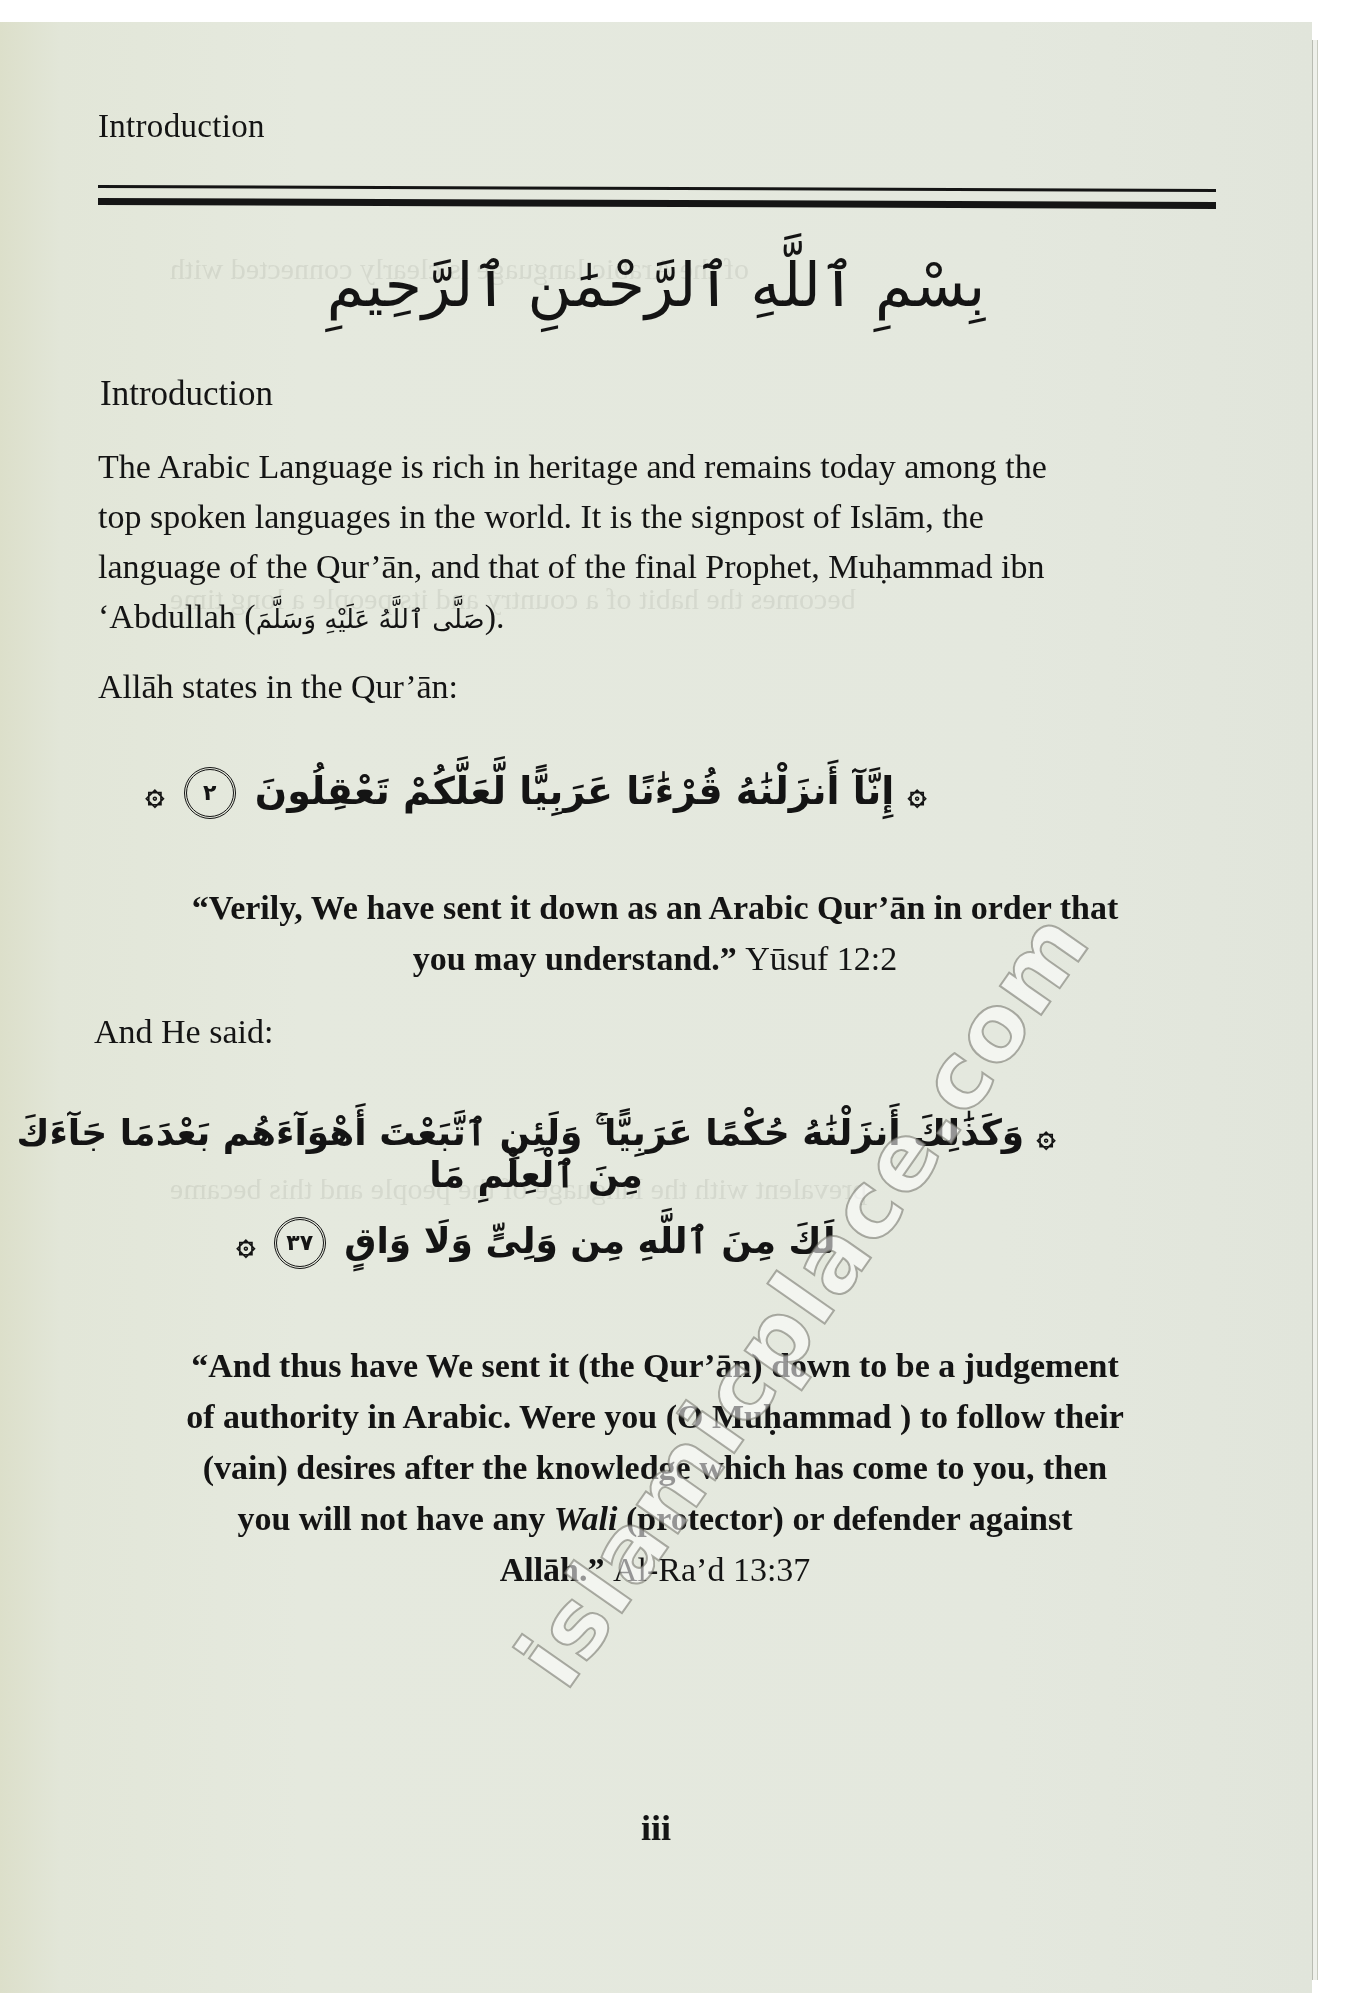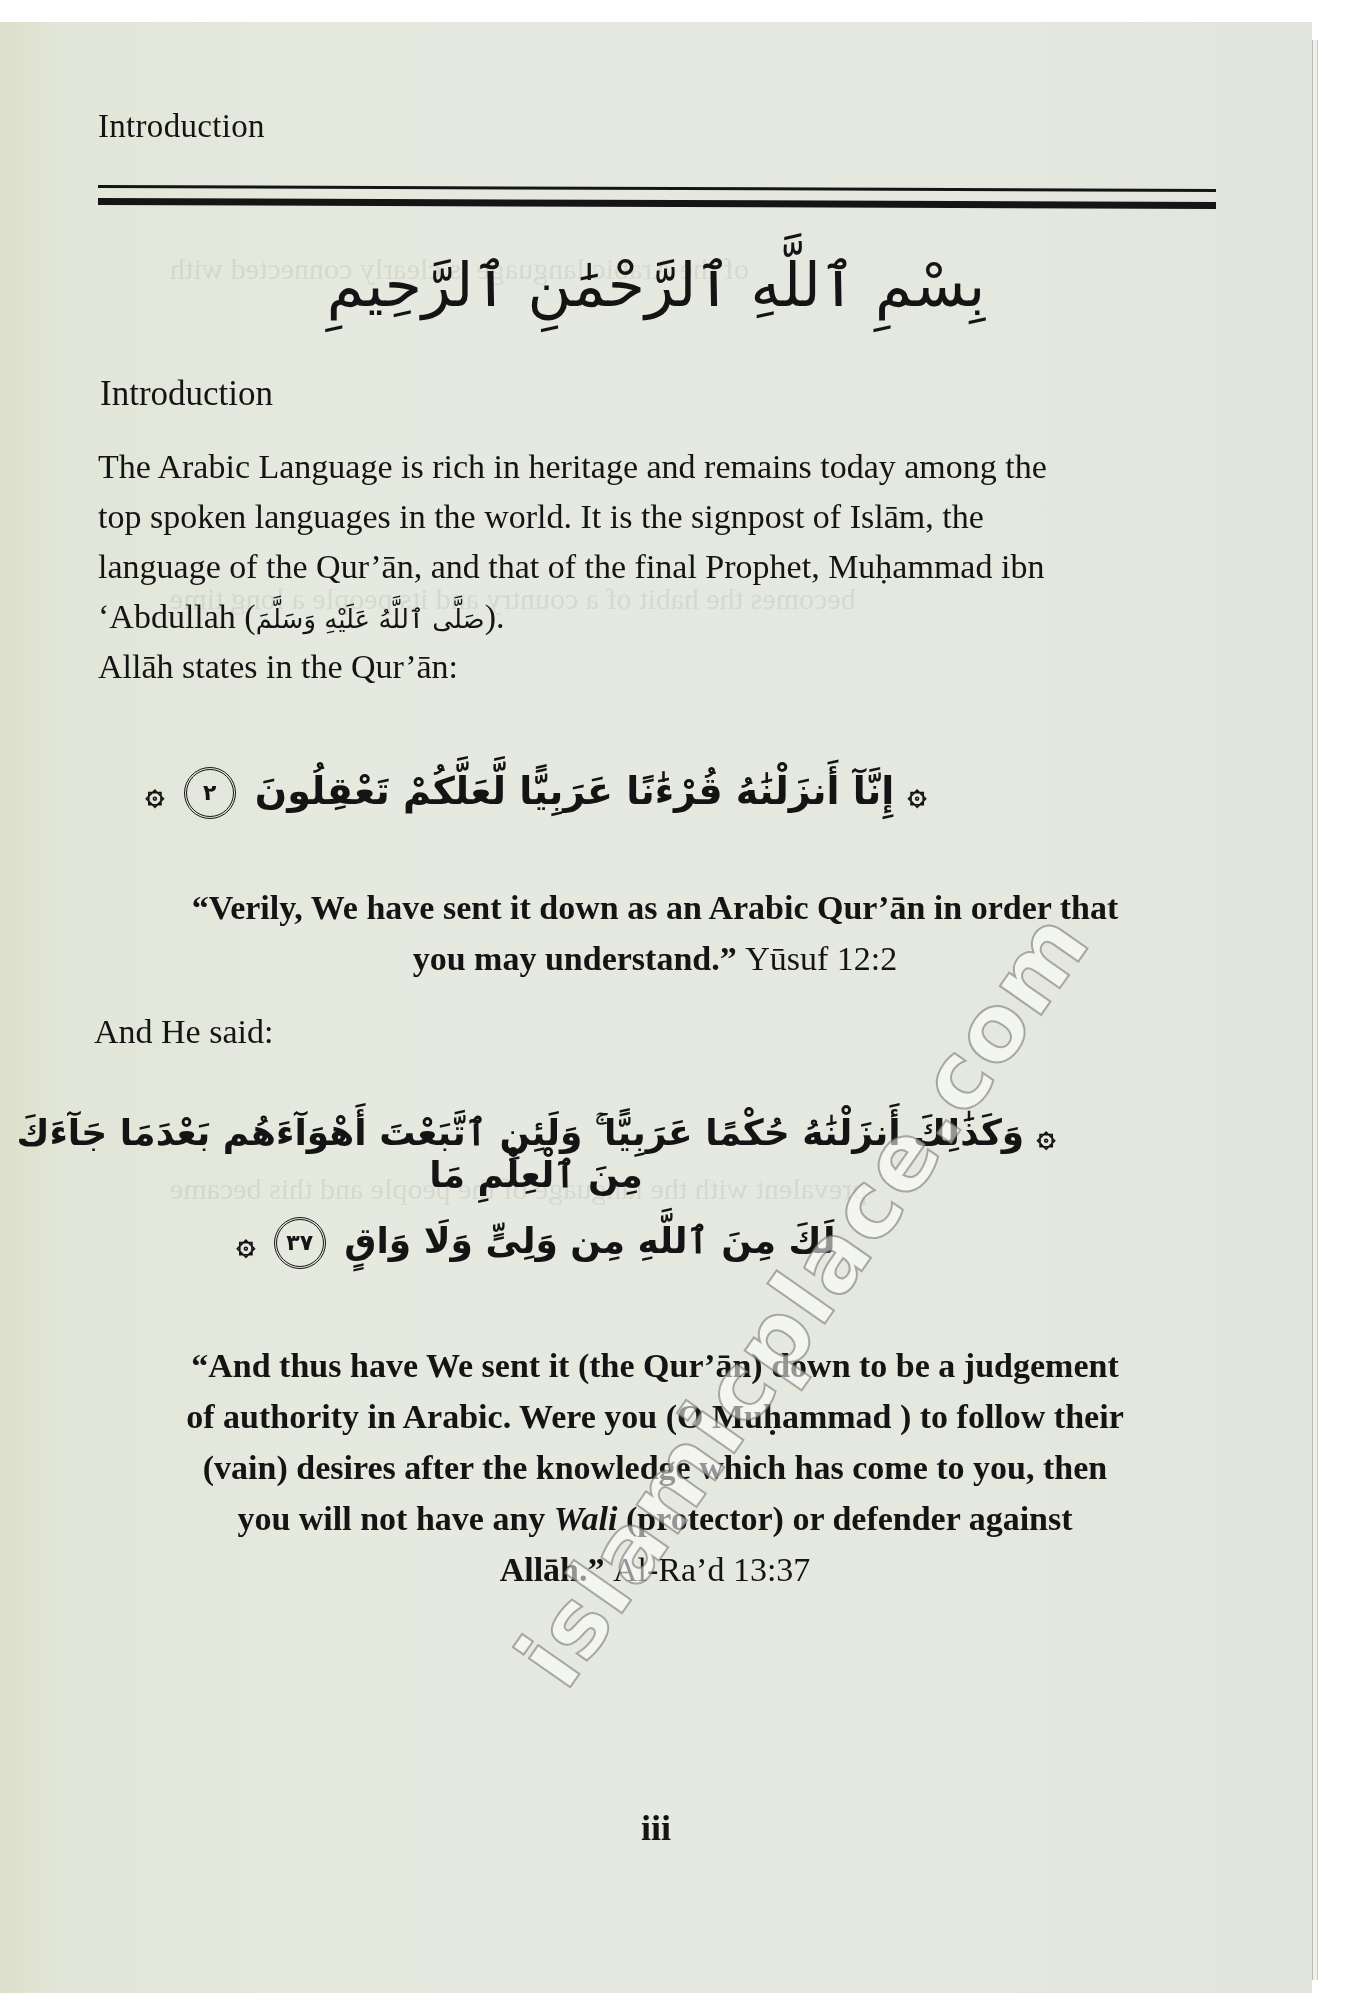--- a/index.html
+++ b/index.html
@@ -83,21 +83,21 @@
 
   <div class="para" style="top:420px;">
     <div>The Arabic Language is rich in heritage and remains today among the</div>
     <div>top spoken languages in the world. It is the signpost of Islām, the</div>
     <div>language of the Qur’ān, and that of the final Prophet, Muḥammad ibn</div>
     <div>
       <span>‘Abdullah (</span><span class="ar">صَلَّى ٱللَّهُ عَلَيْهِ وَسَلَّمَ</span><span>).</span>
     </div>
   </div>
 
-  <div class="para" style="top:620px;">Allāh states in the Qur’ān:</div>
+  <div class="para" style="top:640px;">Allāh states in the Qur’ān:</div>
 
   <div class="ayah" style="top:745px;">
     <span class="orn">۞</span>
     <span>إِنَّآ أَنزَلْنَٰهُ قُرْءَٰنًا عَرَبِيًّا لَّعَلَّكُمْ تَعْقِلُونَ</span>
     <span class="ayah-num">٢</span>
     <span class="orn">۞</span>
   </div>
 
   <div class="trans" style="top:860px;">
     <div>“Verily, We have sent it down as an Arabic Qur’ān in order that</div>

